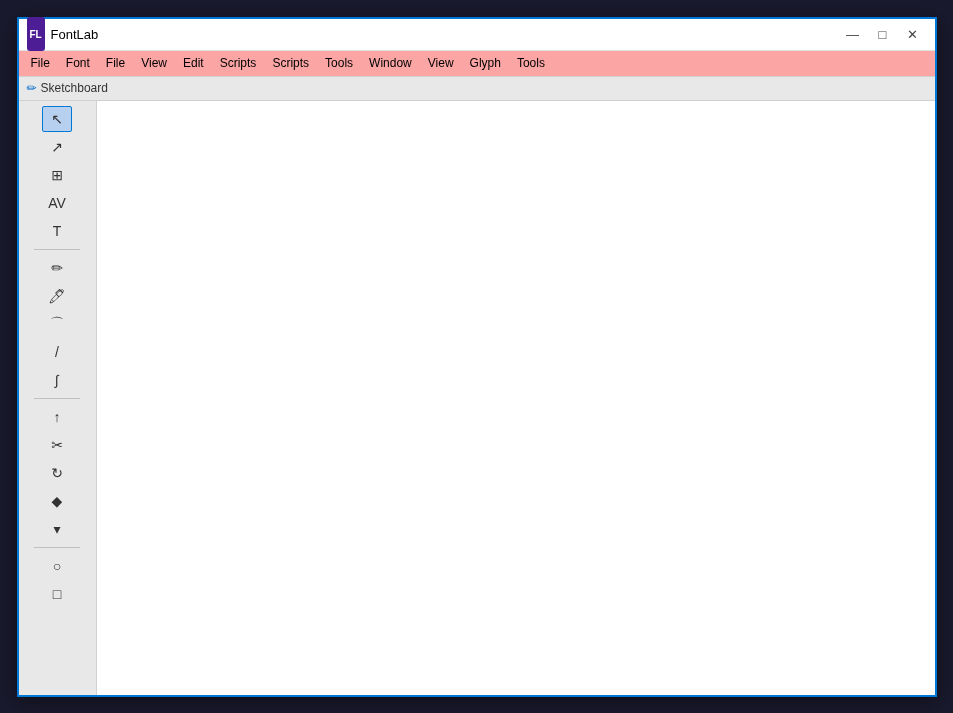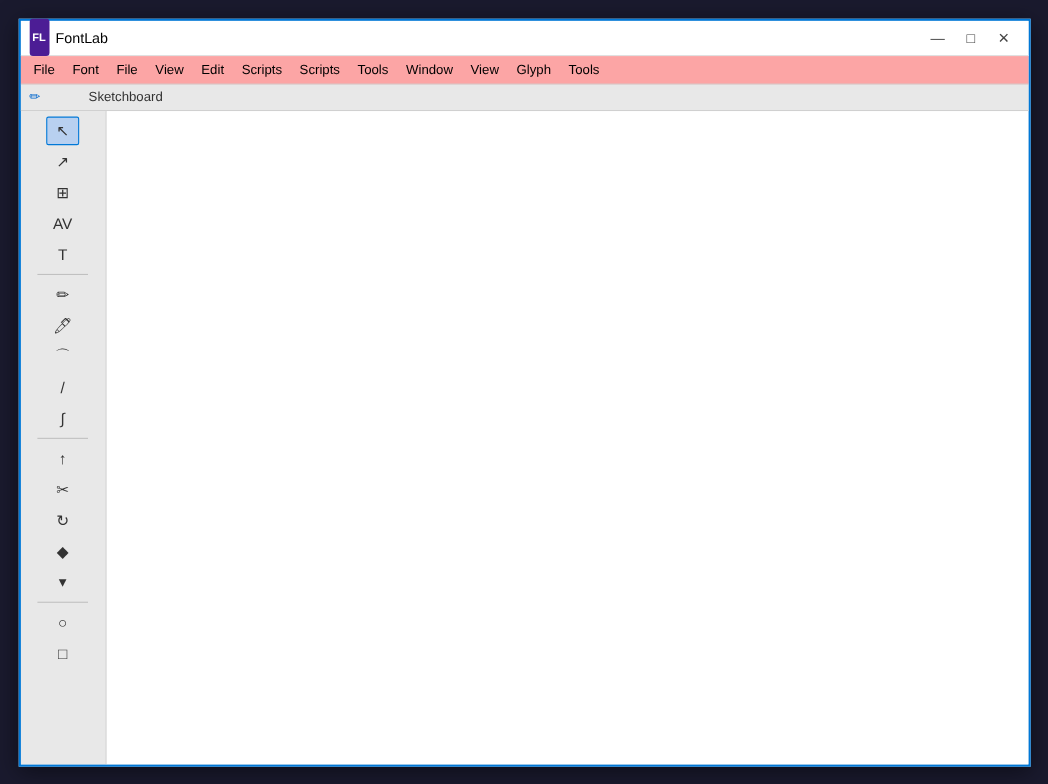--- a/index.html
+++ b/index.html
@@ -88,21 +88,20 @@
       border-bottom: 1px solid #d0d0d0;
     }
     .tab-icon {
       color: #0066cc;
       font-size: 12px;
       margin-right: 4px;
     }
     .tab-label {
       font-size: 12px;
       color: #333;
-      margin-left: 40px;
     }
     .main-area {
       display: flex;
       flex: 1;
       overflow: hidden;
     }
     .toolbar {
       width: 78px;
       background: #e8e8e8;
       border-right: 1px solid #d0d0d0;

